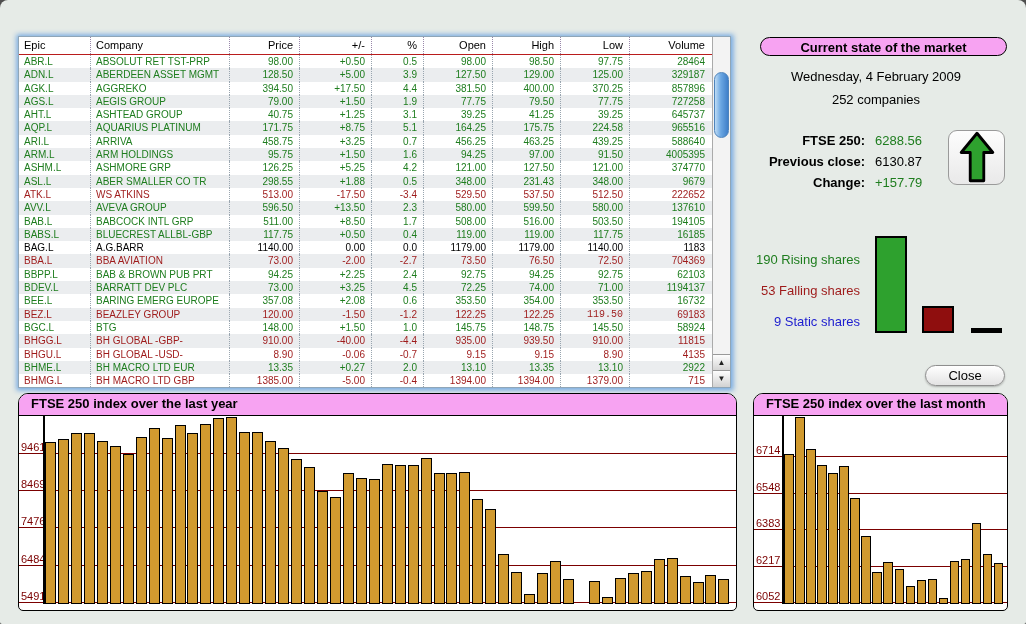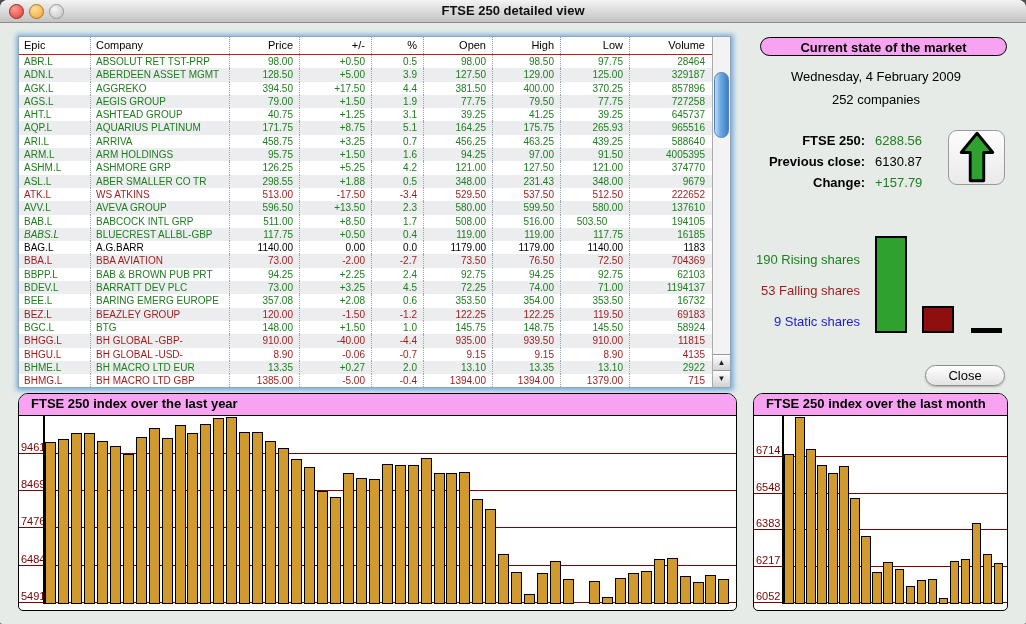--- a/index.html
+++ b/index.html
@@ -60,26 +60,20 @@
   .gridline{position:absolute;left:0;right:0;height:1px;}
   .ticklabel{position:absolute;left:2px;font-size:11px;}
   .bar{position:absolute;box-sizing:border-box;border:1px solid #000;}
   .axisline{position:absolute;top:0;width:2px;background:#000;}
 </style>
 </head>
 <body>
 
 <div id="win">
 
-  <div id="titlebar">
-    <div class="light red"></div>
-    <div class="light yellow"></div>
-    <div class="light gray"></div>
-    <div id="wtitle">FTSE 250 detailed view</div>
-  </div>
 
   <div id="table-wrap">
     <div id="thead">
         <div class="hcell al" style="width: 72px;">Epic</div>
         <div class="hcell al" style="width: 139px;">Company</div>
         <div class="hcell ar" style="width: 70px;">Price</div>
         <div class="hcell ar" style="width: 72px;">+/-</div>
         <div class="hcell ar" style="width: 52px;">%</div>
         <div class="hcell ar" style="width: 69px;">Open</div>
         <div class="hcell ar" style="width: 68px;">High</div>
@@ -143,21 +137,21 @@
           <div class="tcell ar" style="width: 81px; color: rgb(30, 125, 30); border-right: none;">645737</div>
         </div>
         <div class="trow">
           <div class="tcell al" style="width: 72px; color: rgb(30, 125, 30);">AQP.L</div>
           <div class="tcell al" style="width: 139px; color: rgb(30, 125, 30);">AQUARIUS PLATINUM</div>
           <div class="tcell ar" style="width: 70px; color: rgb(30, 125, 30);">171.75</div>
           <div class="tcell ar" style="width: 72px; color: rgb(30, 125, 30);">+8.75</div>
           <div class="tcell ar" style="width: 52px; color: rgb(30, 125, 30);">5.1</div>
           <div class="tcell ar" style="width: 69px; color: rgb(30, 125, 30);">164.25</div>
           <div class="tcell ar" style="width: 68px; color: rgb(30, 125, 30);">175.75</div>
-          <div class="tcell ar" style="width: 69px; color: rgb(30, 125, 30);">265.93</div>
+          <div class="tcell ar" style="width: 69px; color: rgb(30, 125, 30);">224.58</div>
           <div class="tcell ar" style="width: 81px; color: rgb(30, 125, 30); border-right: none;">965516</div>
         </div>
         <div class="trow">
           <div class="tcell al" style="width: 72px; color: rgb(30, 125, 30);">ARI.L</div>
           <div class="tcell al" style="width: 139px; color: rgb(30, 125, 30);">ARRIVA</div>
           <div class="tcell ar" style="width: 70px; color: rgb(30, 125, 30);">458.75</div>
           <div class="tcell ar" style="width: 72px; color: rgb(30, 125, 30);">+3.25</div>
           <div class="tcell ar" style="width: 52px; color: rgb(30, 125, 30);">0.7</div>
           <div class="tcell ar" style="width: 69px; color: rgb(30, 125, 30);">456.25</div>
           <div class="tcell ar" style="width: 68px; color: rgb(30, 125, 30);">463.25</div>
@@ -220,25 +214,25 @@
           <div class="tcell ar" style="width: 81px; color: rgb(30, 125, 30); border-right: none;">137610</div>
         </div>
         <div class="trow">
           <div class="tcell al" style="width: 72px; color: rgb(30, 125, 30);">BAB.L</div>
           <div class="tcell al" style="width: 139px; color: rgb(30, 125, 30);">BABCOCK INTL GRP</div>
           <div class="tcell ar" style="width: 70px; color: rgb(30, 125, 30);">511.00</div>
           <div class="tcell ar" style="width: 72px; color: rgb(30, 125, 30);">+8.50</div>
           <div class="tcell ar" style="width: 52px; color: rgb(30, 125, 30);">1.7</div>
           <div class="tcell ar" style="width: 69px; color: rgb(30, 125, 30);">508.00</div>
           <div class="tcell ar" style="width: 68px; color: rgb(30, 125, 30);">516.00</div>
-          <div class="tcell ar" style="width: 69px; color: rgb(30, 125, 30); text-align: center;">503.50</div>
+          <div class="tcell ar" style="width: 69px; color: rgb(30, 125, 30);">503.50</div>
           <div class="tcell ar" style="width: 81px; color: rgb(30, 125, 30); border-right: none;">194105</div>
         </div>
         <div class="trow">
-          <div class="tcell al" style="width: 72px; color: rgb(30, 125, 30); font-style: italic;">BABS.L</div>
+          <div class="tcell al" style="width: 72px; color: rgb(30, 125, 30);">BABS.L</div>
           <div class="tcell al" style="width: 139px; color: rgb(30, 125, 30);">BLUECREST ALLBL-GBP</div>
           <div class="tcell ar" style="width: 70px; color: rgb(30, 125, 30);">117.75</div>
           <div class="tcell ar" style="width: 72px; color: rgb(30, 125, 30);">+0.50</div>
           <div class="tcell ar" style="width: 52px; color: rgb(30, 125, 30);">0.4</div>
           <div class="tcell ar" style="width: 69px; color: rgb(30, 125, 30);">119.00</div>
           <div class="tcell ar" style="width: 68px; color: rgb(30, 125, 30);">119.00</div>
           <div class="tcell ar" style="width: 69px; color: rgb(30, 125, 30);">117.75</div>
           <div class="tcell ar" style="width: 81px; color: rgb(30, 125, 30); border-right: none;">16185</div>
         </div>
         <div class="trow">
@@ -297,21 +291,21 @@
           <div class="tcell ar" style="width: 81px; color: rgb(30, 125, 30); border-right: none;">16732</div>
         </div>
         <div class="trow">
           <div class="tcell al" style="width: 72px; color: rgb(158, 26, 26);">BEZ.L</div>
           <div class="tcell al" style="width: 139px; color: rgb(158, 26, 26);">BEAZLEY GROUP</div>
           <div class="tcell ar" style="width: 70px; color: rgb(158, 26, 26);">120.00</div>
           <div class="tcell ar" style="width: 72px; color: rgb(158, 26, 26);">-1.50</div>
           <div class="tcell ar" style="width: 52px; color: rgb(158, 26, 26);">-1.2</div>
           <div class="tcell ar" style="width: 69px; color: rgb(158, 26, 26);">122.25</div>
           <div class="tcell ar" style="width: 68px; color: rgb(158, 26, 26);">122.25</div>
-          <div class="tcell ar" style="width: 69px; color: rgb(158, 26, 26);">119.50</div>
+          <div class="tcell ar" style="width: 69px; color: rgb(158, 26, 26); font-family: Liberation Mono, monospace;">119.50</div>
           <div class="tcell ar" style="width: 81px; color: rgb(158, 26, 26); border-right: none;">69183</div>
         </div>
         <div class="trow">
           <div class="tcell al" style="width: 72px; color: rgb(30, 125, 30);">BGC.L</div>
           <div class="tcell al" style="width: 139px; color: rgb(30, 125, 30);">BTG</div>
           <div class="tcell ar" style="width: 70px; color: rgb(30, 125, 30);">148.00</div>
           <div class="tcell ar" style="width: 72px; color: rgb(30, 125, 30);">+1.50</div>
           <div class="tcell ar" style="width: 52px; color: rgb(30, 125, 30);">1.0</div>
           <div class="tcell ar" style="width: 69px; color: rgb(30, 125, 30);">145.75</div>
           <div class="tcell ar" style="width: 68px; color: rgb(30, 125, 30);">148.75</div>

